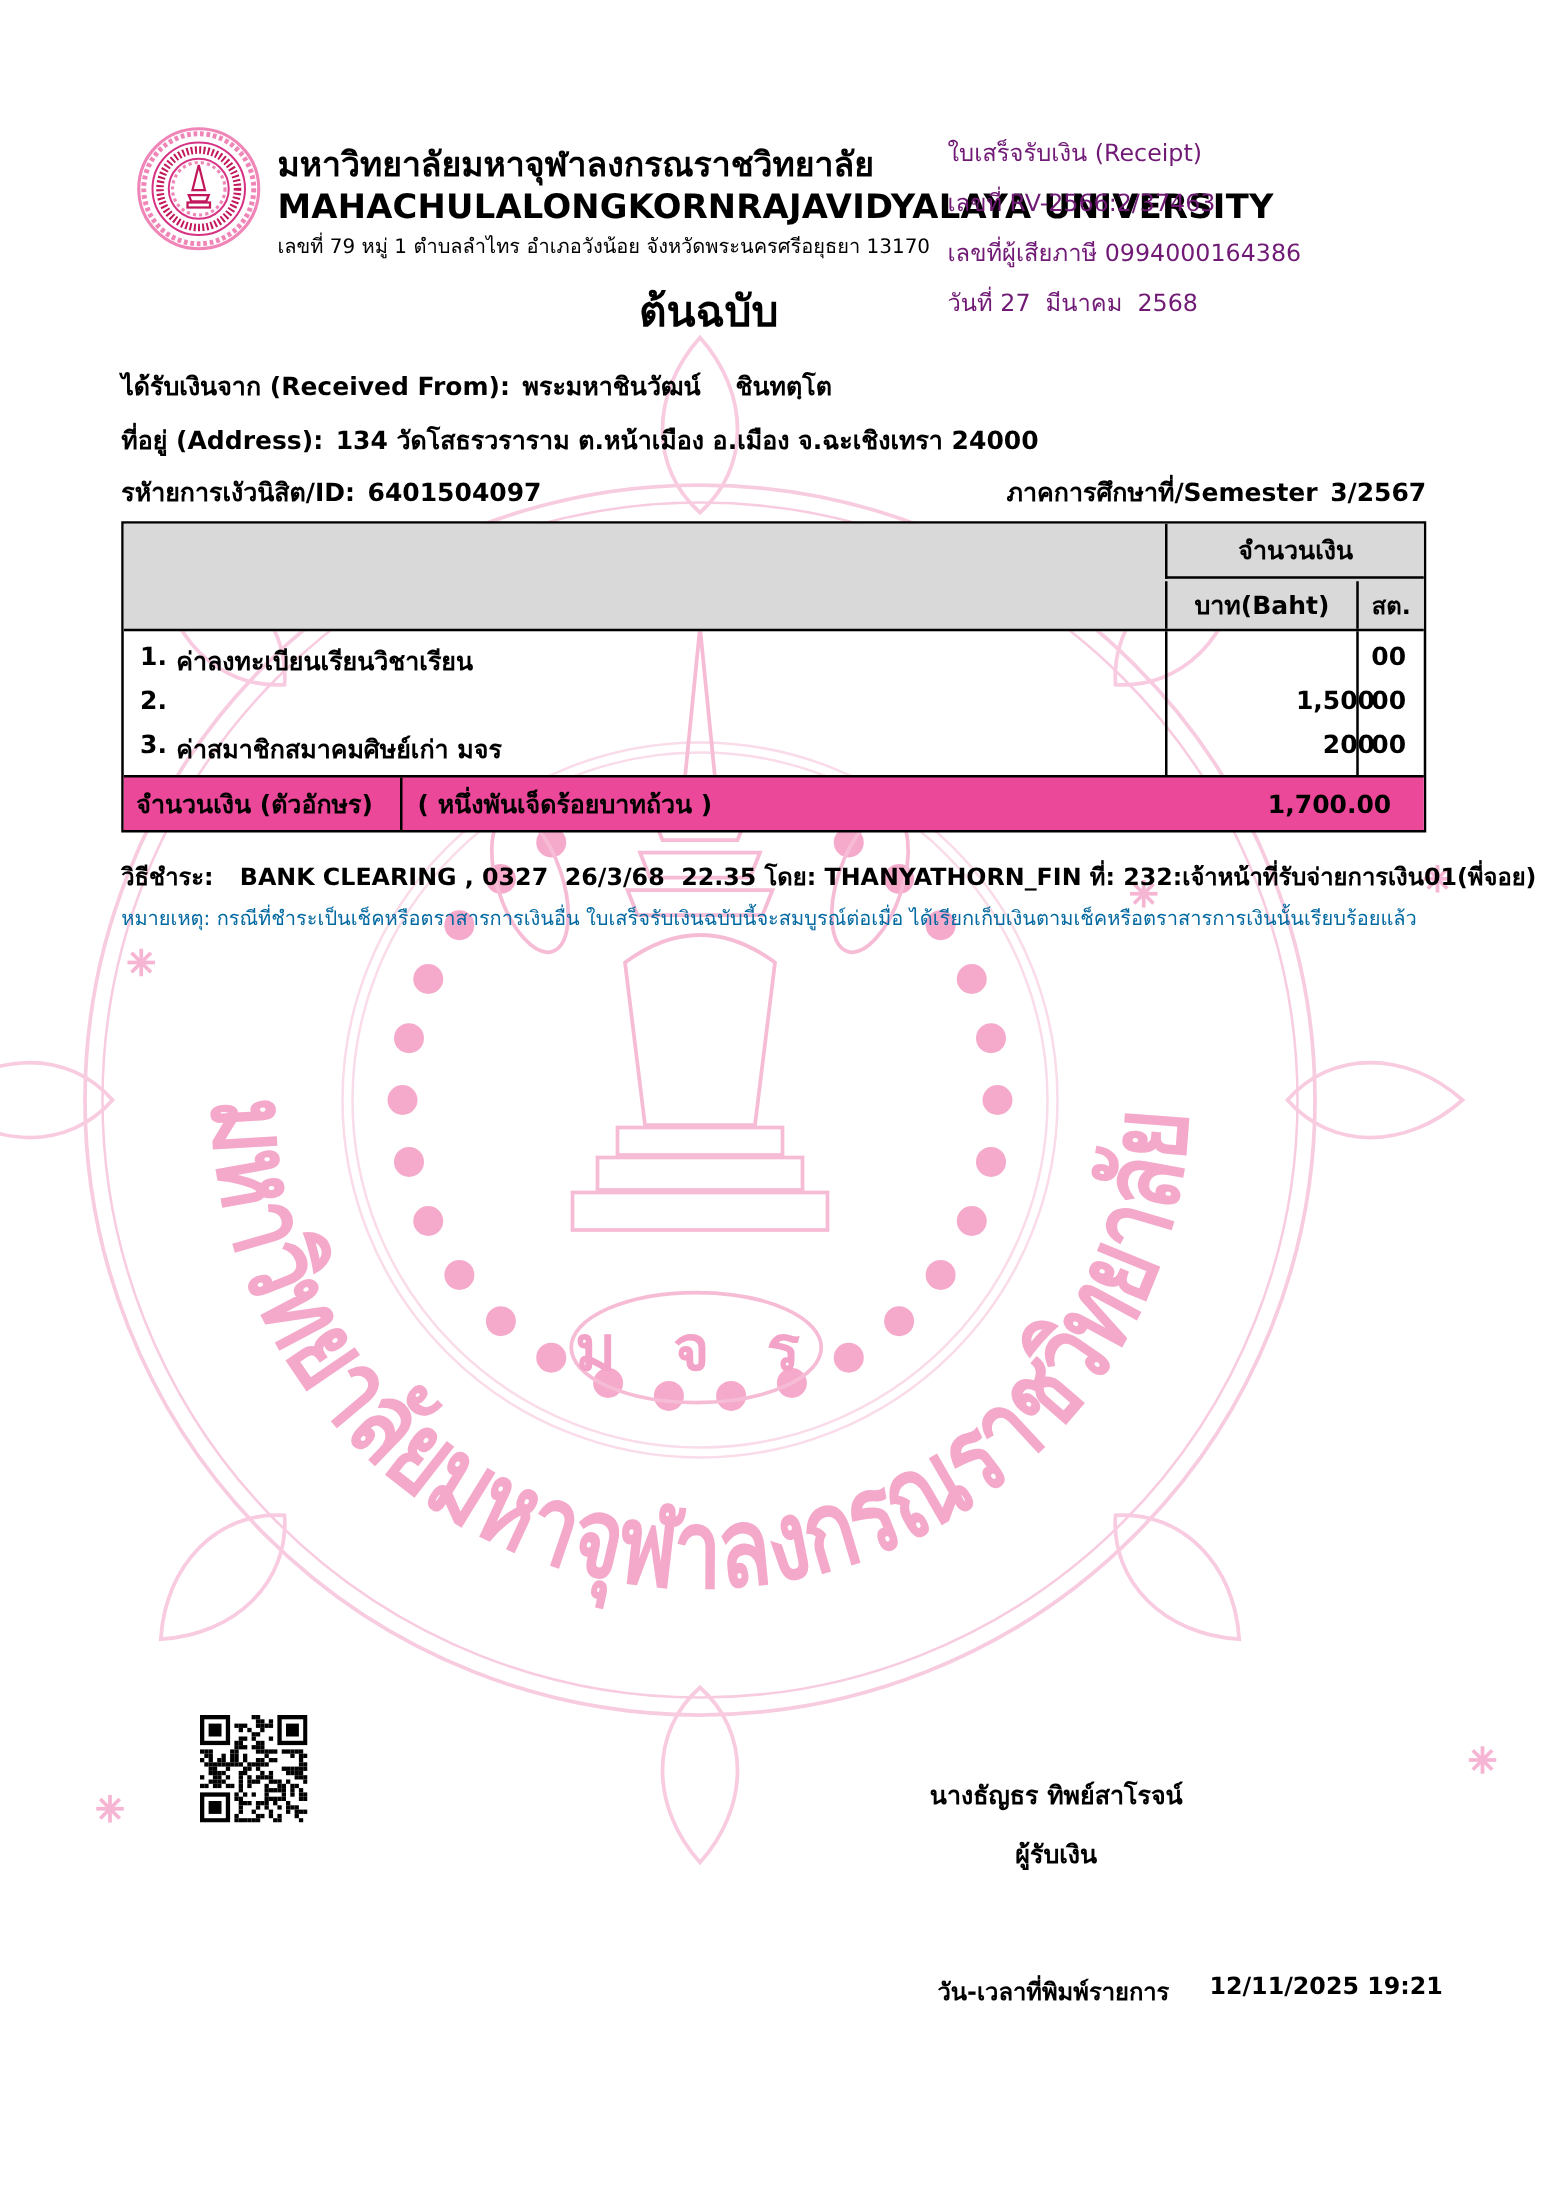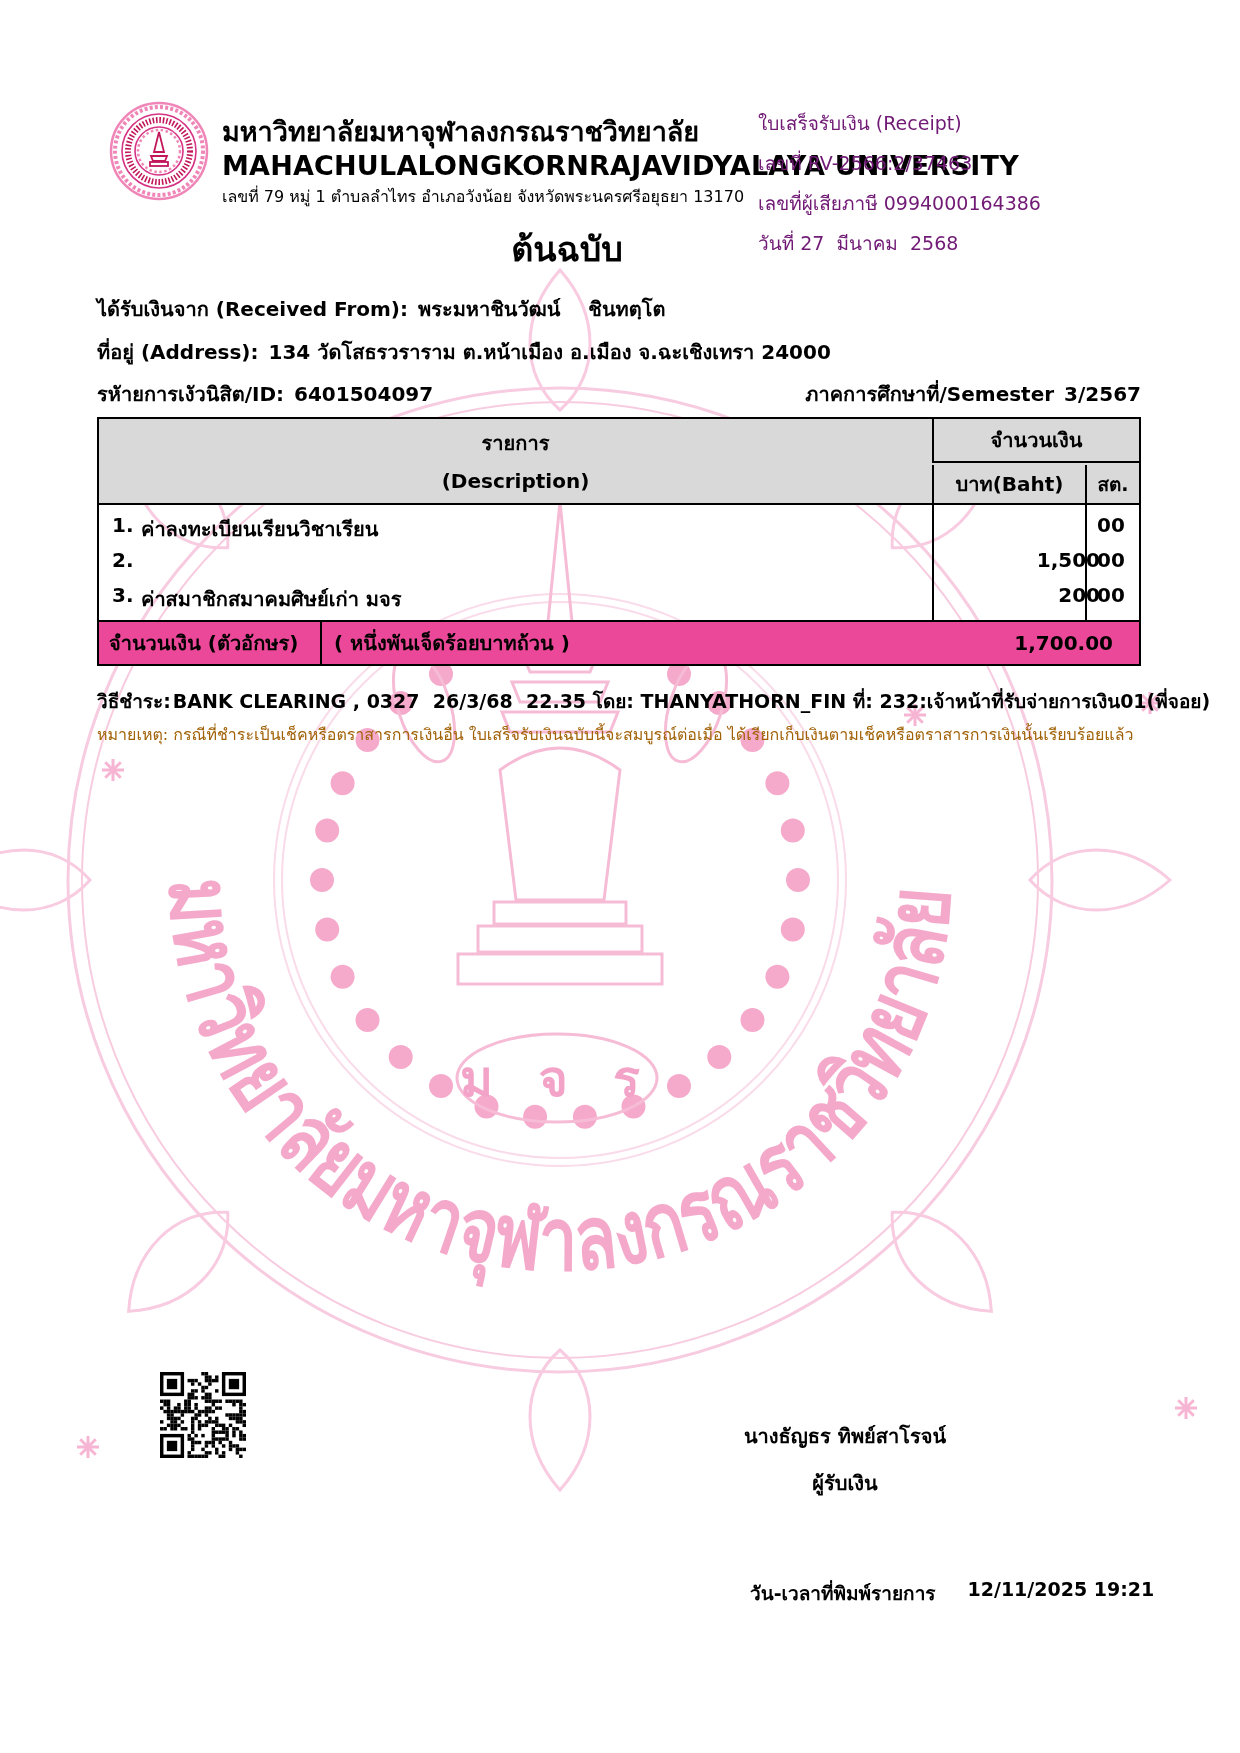--- a/index.html
+++ b/index.html
@@ -55,22 +55,22 @@
   .tbl .t-lbl { position:absolute; left:0; top:0; width:221px; height:100%; display:flex; align-items:center; padding-left:10px;
                 font-size:20px; font-weight:700; }
   .tbl .t-div { position:absolute; left:221px; top:0; bottom:0; width:2px; background:#000; }
   .tbl .t-words { position:absolute; left:221px; top:0; right:211px; height:100%; display:flex; align-items:center; padding-left:14px;
                   font-size:20px; font-weight:700; }
   .tbl .t-amt { position:absolute; left:833px; top:0; right:0; height:100%; display:flex; align-items:center; justify-content:flex-end;
                 padding-right:26px; font-size:20px; font-weight:700; }
 
   
   .pay  { left:97px; top:686px; font-size:19px; font-weight:700; }
-  .pay .v { margin-left:2px; }
-  .note { left:97px; top:722px; font-size:16px; font-weight:500; color:#a16207; }
+  .pay .v { margin-left:21px; }
+  .note { left:97px; top:722px; font-size:16px; font-weight:500; color:#0369a1; }
 
   
   .qr { left:160px; top:1372px; width:86px; height:86px; }
   .sig-name { left:695px; top:1420px; width:300px; text-align:center; font-size:20px; font-weight:700; }
   .sig-role { left:695px; top:1467px; width:300px; text-align:center; font-size:20px; font-weight:700; }
   .print-line { left:750px; top:1578px; font-size:19px; font-weight:700; display:flex; gap:32px; }
 
   svg { display:block; }
 </style>
 </head>
@@ -205,24 +205,20 @@
 <div class="abs z1 info-line addr">
   <span class="lbl pre">ที่อยู่ (Address):</span><span class="pre">134 วัดโสธรวราราม ต.หน้าเมือง อ.เมือง จ.ฉะเชิงเทรา 24000</span>
 </div>
 <div class="abs z1 info-line idrow">
   <span><span class="lbl pre">รหัายการเงัวนิสิต/ID:</span><span class="pre">6401504097</span></span>
   <span><span class="lbl pre">ภาคการศึกษาที่/Semester</span><span class="pre">3/2567</span></span>
 </div>
 
 <div class="abs z1 tbl">
   <div class="head">
-    <div class="h-desc">
-      <div class="l1">รายการ</div>
-      <div class="l2">(Description)</div>
-    </div>
     <div class="h-amt">จำนวนเงิน</div>
     <div class="h-baht">บาท(Baht)</div>
     <div class="h-st">สต.</div>
   </div>
 
   <div class="vline-desc"></div>
   <div class="vline-st"></div>
 
   <div class="row r0">
     <span class="no">1.</span>

